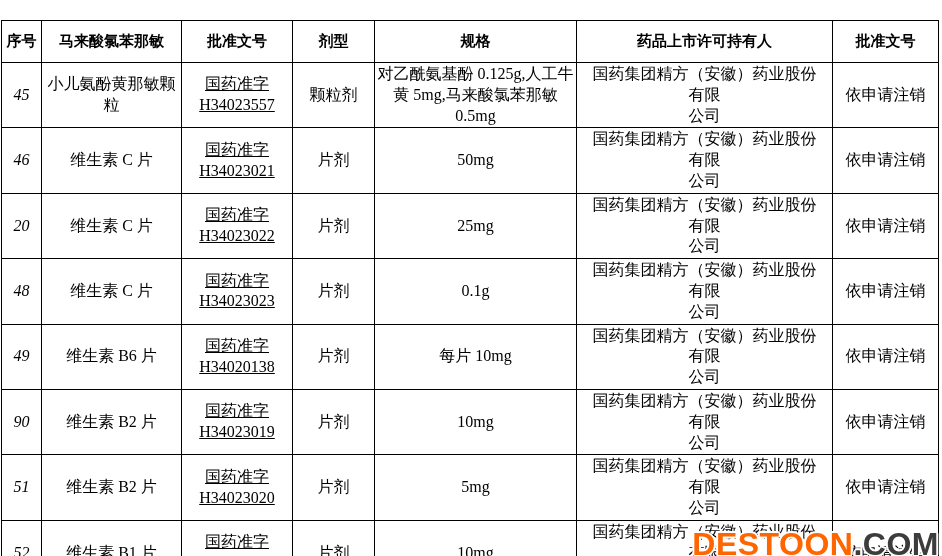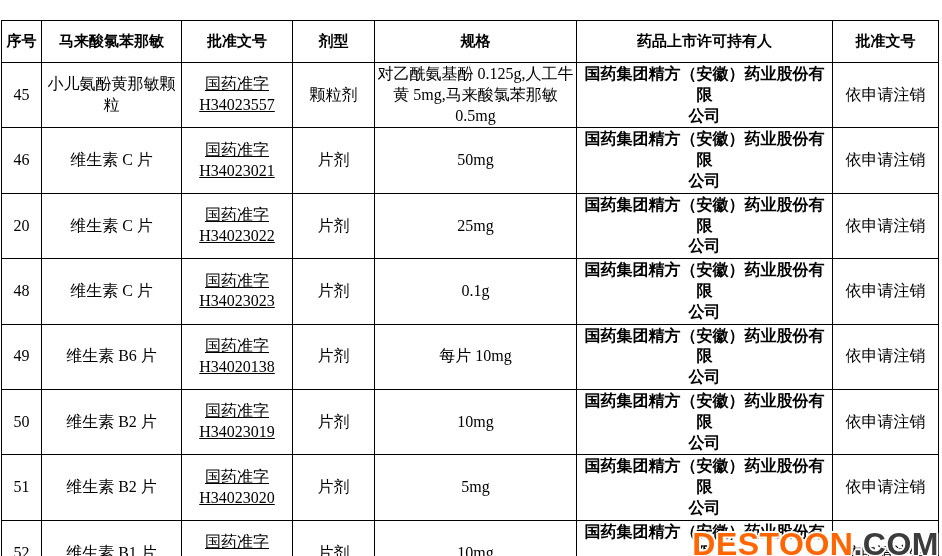--- a/index.html
+++ b/index.html
@@ -33,28 +33,28 @@
     word-break: break-word;
   }
   .drug-table thead tr { height: 42px; }
   .drug-table th {
     font-weight: bold;
     font-size: 15px;
     white-space: normal;
   }
   .drug-table tbody tr { height: 55px; }
   .drug-table tbody tr.row-tall { height: 62px; }
-  .col-index   { width: 40px; }
+  .col-index   { width: 40px; font-style: italic; }
   .col-name    { width: 140px; }
   .col-approval{ width: 111px; text-decoration: underline; }
   .col-form    { width: 82px; }
   .col-spec    { width: 202px; }
   .col-holder  { width: 256px; }
   .col-cancel  { width: 106px; }
-  td.col-holder { padding: 1px 0; font-weight: bold; }
+  td.col-holder { padding: 1px 8px; }
   .watermark {
     position: absolute;
     right: 3px;
     bottom: 9px;
     font-family: "Liberation Sans", "DejaVu Sans", sans-serif;
     font-weight: bold;
     font-size: 32px;
     letter-spacing: 0.5px;
     text-shadow:
       -2px 0 0 #ffffff, 2px 0 0 #ffffff,
@@ -145,21 +145,21 @@
           <td class="col-name">维生素 B6 片</td>
           <td class="col-approval">国药准字
 H34020138</td>
           <td class="col-form">片剂</td>
           <td class="col-spec">每片 10mg</td>
           <td class="col-holder">国药集团精方（安徽）药业股份有限
 公司</td>
           <td class="col-cancel">依申请注销</td>
         </tr>
         <tr>
-          <td class="col-index">50</td>
+          <td class="col-index">90</td>
           <td class="col-name">维生素 B2 片</td>
           <td class="col-approval">国药准字
 H34023019</td>
           <td class="col-form">片剂</td>
           <td class="col-spec">10mg</td>
           <td class="col-holder">国药集团精方（安徽）药业股份有限
 公司</td>
           <td class="col-cancel">依申请注销</td>
         </tr>
         <tr>

